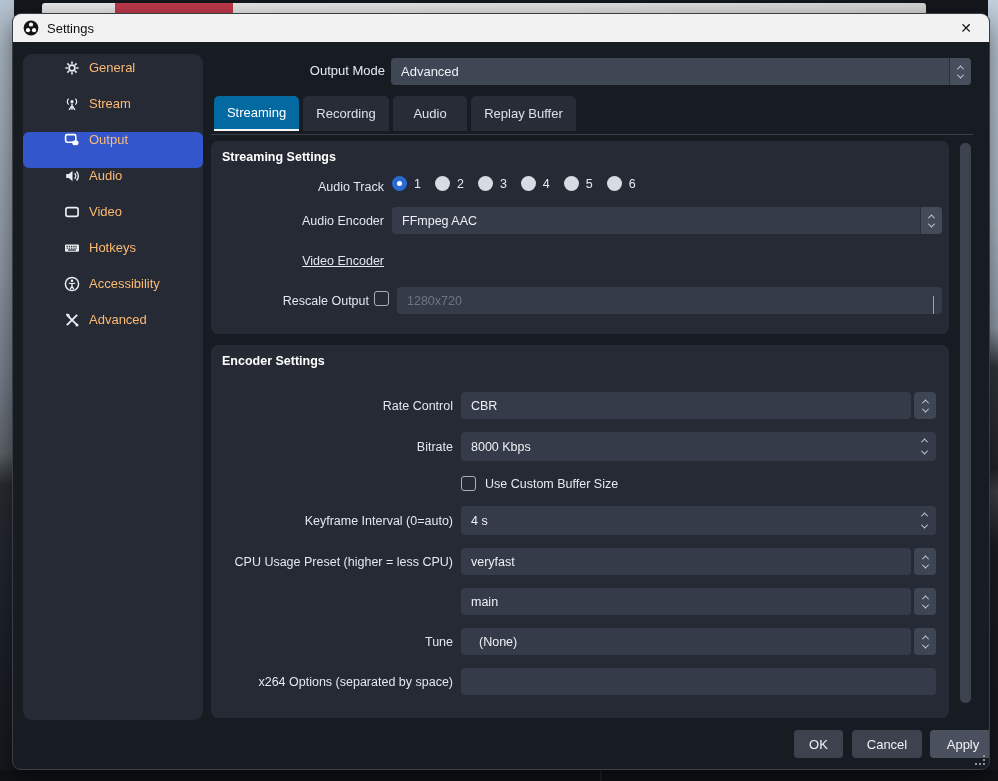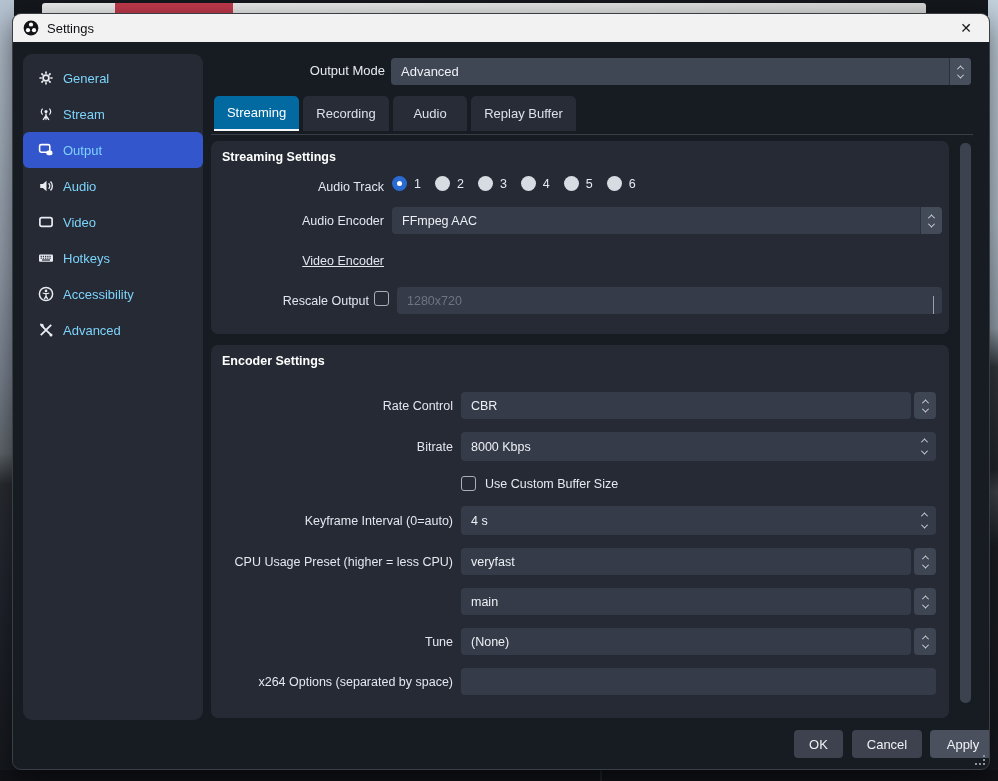--- a/index.html
+++ b/index.html
@@ -24,21 +24,21 @@
   .titlebar { position:absolute; left:0; top:0; width:100%; height:28px; background:#f2f2f2;
     display:flex; align-items:center; }
   .titlebar .logo { width:16px; height:16px; margin-left:10px; }
   .titlebar .title { margin-left:8px; font-size:13px; color:#101114; }
   .close-btn { position:absolute; right:8px; top:1px; width:30px; height:26px; display:flex;
     align-items:center; justify-content:center; font-size:14px; color:#17181a; cursor:default; }
 
   
   .sidebar { position:absolute; left:10px; top:40px; width:180px; height:666px;
     background:#252a34; border-radius:9px; padding-top:6px; }
-  .side-item { position:relative; height:36px; display:flex; align-items:center; border-radius:6px; color:#7dd3fc; font-size:13px; }
+  .side-item { position:relative; height:36px; display:flex; border-radius:6px; color:#fdba74; font-size:13px;padding-left:26px; }
   .side-item .ico { width:16px; height:16px; margin-left:15px; display:flex; }
   .side-item .lbl { margin-left:9px; }
   .side-item.selected { background:#3456cc; }
 
   
   .outmode-label { position:absolute; left:200px; top:44px; width:172px; height:26px; line-height:26px;
     text-align:right; color:#e6eaf0; font-size:13px; }
   .outmode-combo { position:absolute; left:378px; top:44px; width:580px; height:27px; background:#3f4654;
     border-radius:4px; display:flex; align-items:center; }
   .outmode-combo .val { margin-left:10px; font-size:13px; color:#eef1f5; }
@@ -333,21 +333,21 @@
 
       <div class="field" style="left:250px;top:243px;width:450px;height:27px;">
         <span class="val">main</span>
       </div>
       <span class="mini-spin" style="left:703px;top:243px;height:27px;">
           <i class="chev up"></i>
           <i class="chev down"></i>
         </span>
 
       <div class="row-label" style="left:0;top:290px;width:242px;">Tune</div>
-      <div class="field" style="left:250px;top:283px;width:450px;height:27px;">
+      <div class="field" style="left:250px;top:283px;width:450px;height:27px;padding-left:8px;">
         <span class="val">(None)</span>
       </div>
       <span class="mini-spin" style="left:703px;top:283px;height:27px;">
           <i class="chev up"></i>
           <i class="chev down"></i>
         </span>
 
       <div class="row-label" style="left:0;top:330px;width:242px;">x264 Options (separated by space)</div>
       <input class="text-input" style="left: 250px; top: 323px; width: 475px; height: 27px;" value="">
     </div>

